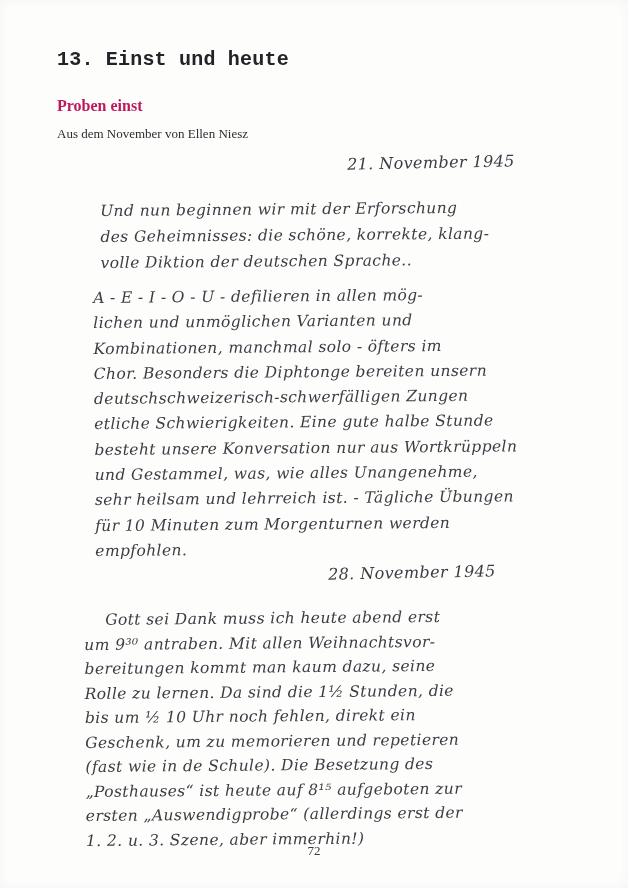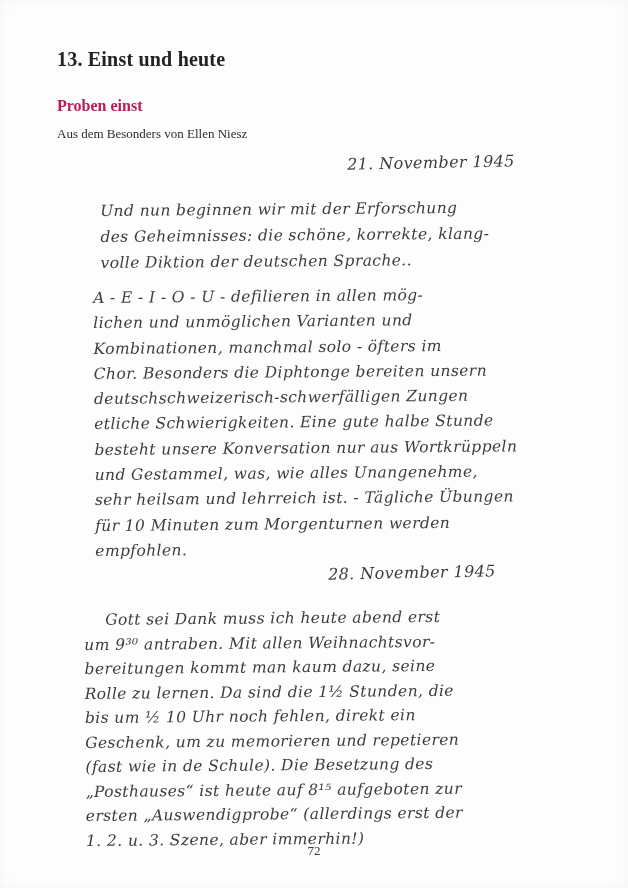--- a/index.html
+++ b/index.html
@@ -13,21 +13,21 @@
     width: 628px;
     height: 888px;
     background: #fdfdfc;
     overflow: hidden;
     box-shadow: inset 0 0 12px rgba(0,0,0,0.04);
   }
   .chapter-title {
     position: absolute;
     left: 57px;
     top: 48px;
-    font-family: Liberation Serif, serif;
+    font-family: Liberation Mono, monospace;
     font-weight: bold;
     font-size: 20px;
     color: #222326;
     letter-spacing: 0.2px;
   }
   .section-title {
     position: absolute;
     left: 57px;
     top: 97px;
     font-family: "Liberation Serif", serif;
@@ -87,21 +87,21 @@
 </style>
 </head>
 <body>
 
 <div class="page">
 
   <div class="chapter-title">13. Einst und heute</div>
 
   <div class="section-title">Proben einst</div>
 
-  <div class="source-line">Aus dem Besonders von Ellen Niesz</div>
+  <div class="source-line">Aus dem November von Ellen Niesz</div>
 
   <div class="hw hw-date" id="date-1">21. November 1945</div>
 
   <div class="hw hw-block" id="entry1-para1">
     <div class="hw-line">Und nun beginnen wir mit der Erforschung</div>
     <div class="hw-line">des Geheimnisses: die schöne, korrekte, klang-</div>
     <div class="hw-line">volle Diktion der deutschen Sprache..</div>
   </div>
 
   <div class="hw hw-block" id="entry1-para2">

